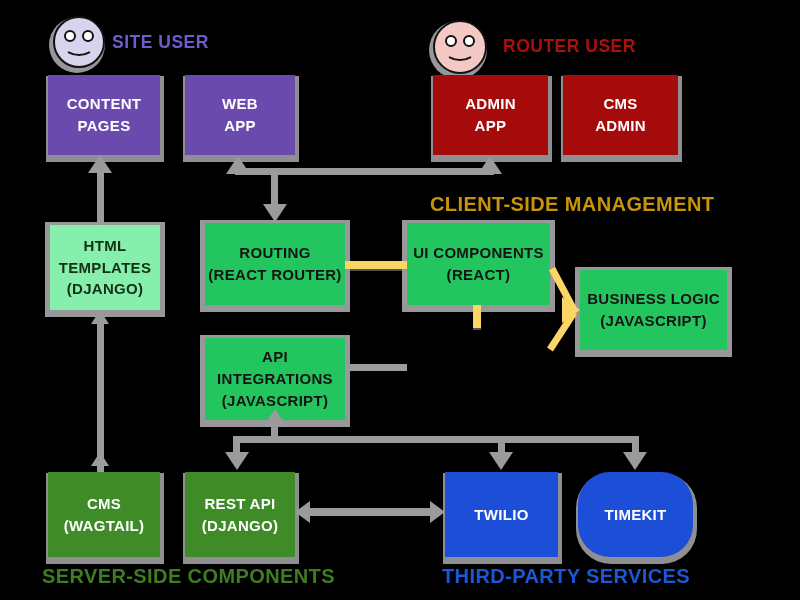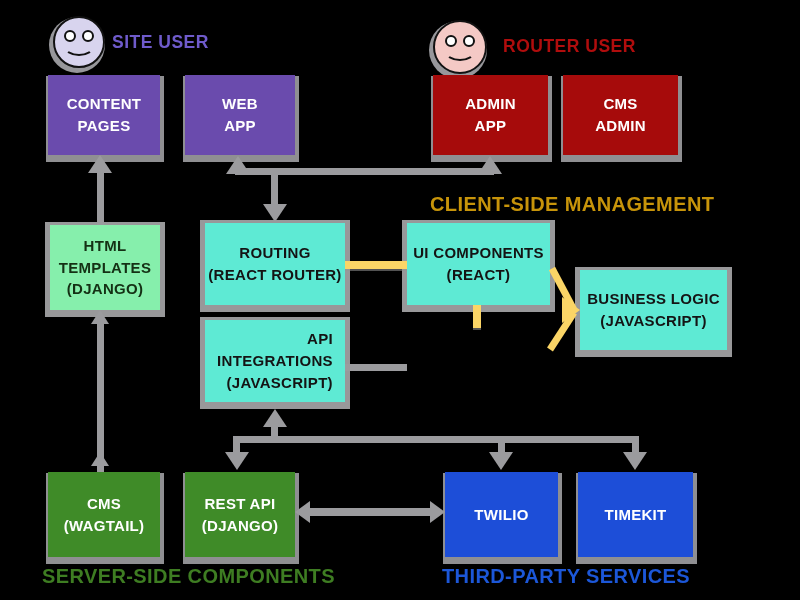--- a/index.html
+++ b/index.html
@@ -6,21 +6,21 @@
   .canvas{position:relative;width:800px;height:600px;background:#000;overflow:hidden;
           font-family:"Liberation Sans", sans-serif;}
   .box{position:absolute;display:flex;align-items:center;justify-content:center;
        text-align:center;font-weight:bold;white-space:pre-line;line-height:1.45;
        font-size:15px;letter-spacing:.3px;}
   .shadow-drop{box-shadow:1px 4px 0 3px #8f8f92;}
   .shadow-ring{box-shadow:0 2px 0 5px #98989a;}
   .purple{background:#6a4bad;color:#fff;}
   .red{background:#a60b0b;color:#fff;}
   .lgreen{background:#86efac;color:#143014;}
-  .yellow{background:#5eead4;color:#141414;}
+  .yellow{background:#22c55e;color:#141414;}
   .green{background:#3f8b28;color:#fff;}
   .blue{background:#1d4ed8;color:#fff;}
   .glabel{position:absolute;font-weight:bold;font-size:20px;letter-spacing:.4px;white-space:nowrap;}
   .ulabel{position:absolute;font-weight:bold;font-size:17.5px;letter-spacing:.5px;white-space:nowrap;}
   .face{position:absolute;border:2.5px solid #111;border-radius:50%;box-shadow:-2px 3px 0 2px #97979b;}
   .eye{position:absolute;width:8px;height:8px;background:#fff;border:2px solid #111;border-radius:50%;}
   .smile{position:absolute;width:26px;height:15px;border:2.5px solid transparent;
          border-bottom-color:#111;border-radius:50%;}
   .line{position:absolute;background:#9b9b9e;}
   .yline{position:absolute;background:#fbd566;box-shadow:0 2px 0 rgba(150,150,150,.55);}
@@ -66,30 +66,30 @@
   <div class="box lgreen shadow-ring" style="left:50px;top:225px;width:110px;height:85px;">HTML
 TEMPLATES
 (DJANGO)</div>
 
   <div class="box yellow shadow-ring" style="left:205px;top:223px;width:140px;height:82px;">ROUTING
 (REACT ROUTER)</div>
   <div class="box yellow shadow-ring" style="left:407px;top:223px;width:143px;height:82px;">UI COMPONENTS
 (REACT)</div>
   <div class="box yellow shadow-ring" style="left:580px;top:270px;width:147px;height:80px;">BUSINESS LOGIC
 (JAVASCRIPT)</div>
-  <div class="box yellow shadow-ring" style="left:205px;top:320px;width:140px;height:82px;text-align:right;">API
+  <div class="box yellow shadow-ring" style="left:205px;top:338px;width:140px;height:82px;">API
 INTEGRATIONS
 (JAVASCRIPT)</div>
 
   <div class="box green shadow-drop" style="left:48px;top:472px;width:112px;height:85px;">CMS
 (WAGTAIL)</div>
   <div class="box green shadow-drop" style="left:185px;top:472px;width:110px;height:85px;">REST API
 (DJANGO)</div>
   <div class="box blue shadow-drop" style="left:445px;top:472px;width:113px;height:85px;">TWILIO</div>
-  <div class="box blue shadow-drop" style="left:578px;top:472px;width:115px;height:85px;">TIMEKIT</div>
+  <div class="box blue shadow-drop" style="left:578px;top:472px;width:115px;height:85px;border-radius:32px;">TIMEKIT</div>
 
   <div class="glabel" style="left:42px;top:565px;color:#3e7d22;">SERVER-SIDE COMPONENTS</div>
   <div class="glabel" style="left:442px;top:565px;color:#1c57d8;">THIRD-PARTY SERVICES</div>
 
   <div class="line" style="left:97px;top:170px;width:7px;height:55px;"></div>
   <div class="tri tri-up-gray" style="left:88px;top:155px;"></div>
   <div class="line" style="left:97px;top:322px;width:7px;height:150px;"></div>
   <div class="tri tri-up-gray-sm" style="left:91px;top:310px;"></div>
   <div class="tri tri-up-gray-sm" style="left:91px;top:452px;"></div>
 

